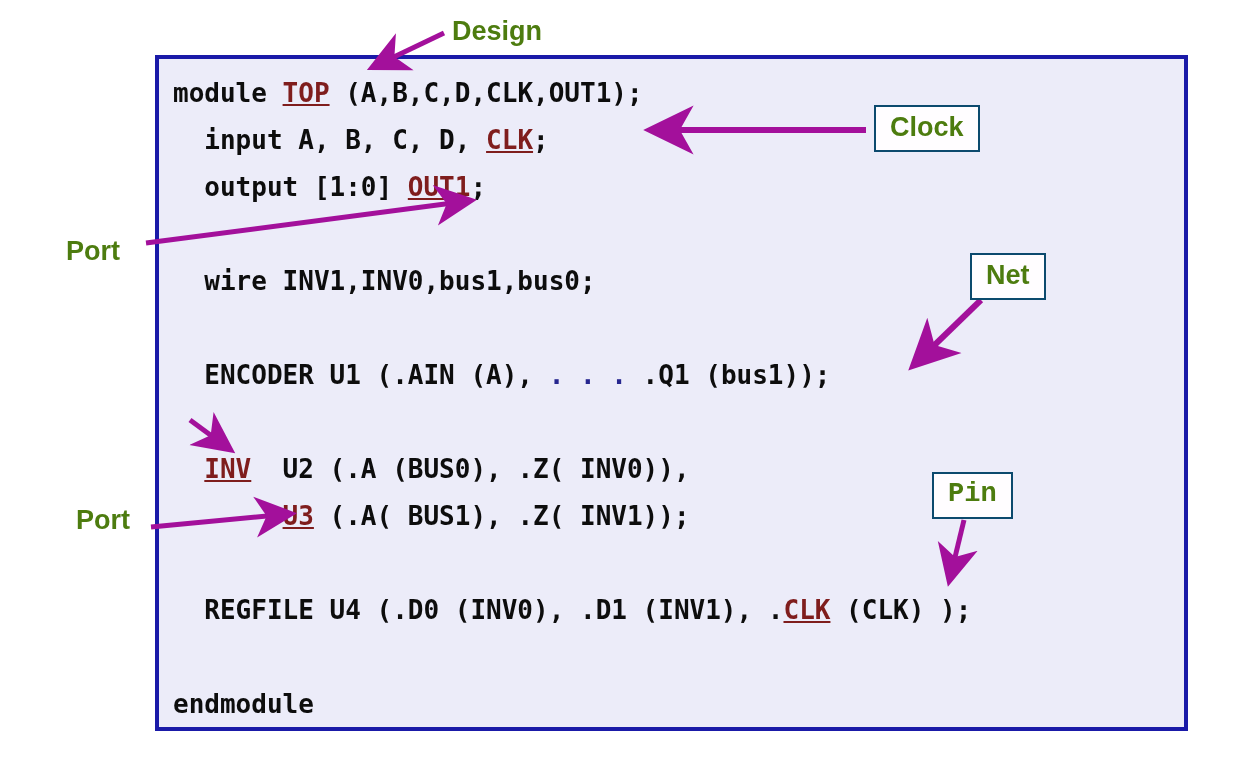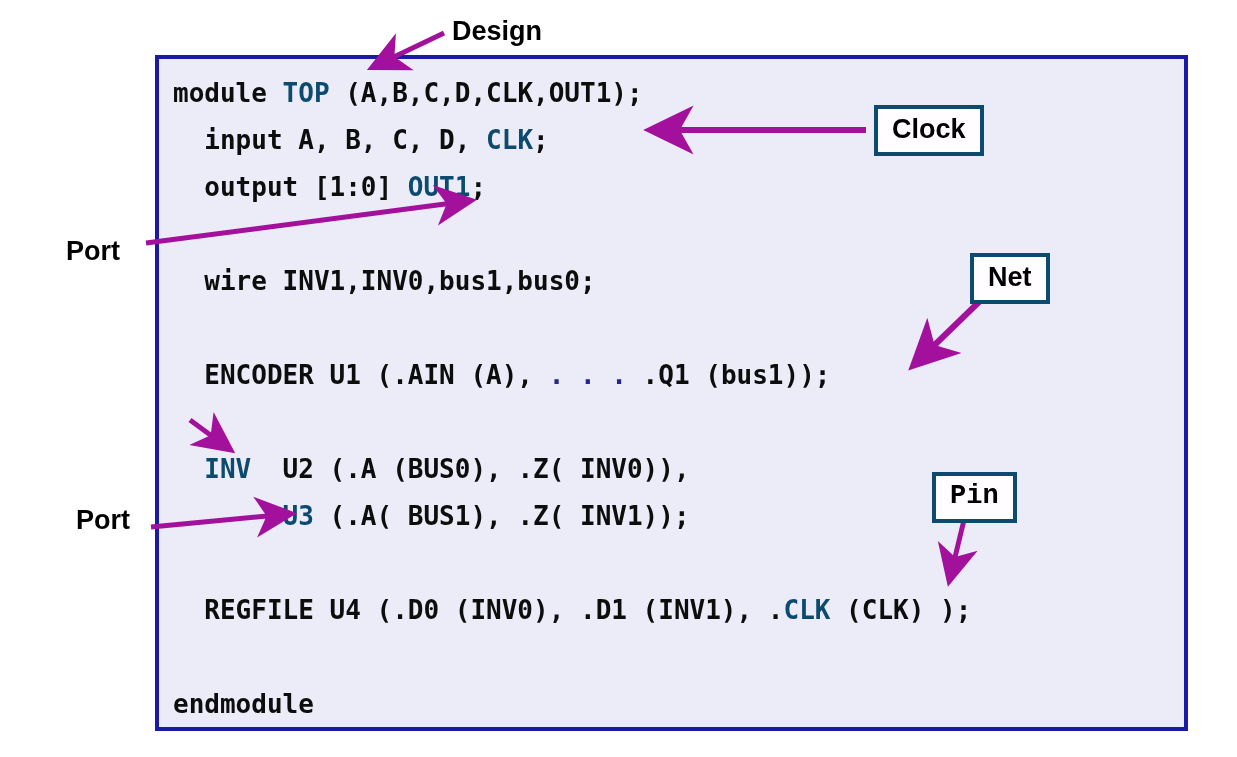--- a/index.html
+++ b/index.html
@@ -45,47 +45,47 @@
     font-weight: bold;
     line-height: 47px;
     color: #0d0d0d;
     white-space: pre;
     letter-spacing: 0px;
   }
   #code-lines .ln {
     height: 47px;
     white-space: pre;
   }
-  .kw-blue { color: #0c4a6e; }
+  .kw-blue { color: #7f1d1d; text-decoration: underline; }
   .dots-blue { color: #26268f; }
 
   
   #arrows {
     position: absolute;
     left: 0; top: 0;
     width: 1237px;
     height: 757px;
     z-index: 3;
     pointer-events: none;
   }
 
   
   .anno {
     position: absolute;
     z-index: 4;
     font-family: "Liberation Sans", sans-serif;
     font-weight: bold;
     font-size: 27px;
-    color: #000000;
+    color: #4d7c0f;
     white-space: nowrap;
     line-height: 1;
   }
   .anno.boxed {
     background: #fffdff;
-    border: 4px solid #0c4a6e;
+    border: 2px solid #0c4a6e;
     padding: 7px 14px 9px 14px;
     text-align: center;
   }
   .anno.plain {
     padding: 0;
   }
 
   #anno-design   { left: 452px; top: 18px; }
   #anno-clock    { left: 874px; top: 105px; }
   #anno-net      { left: 970px; top: 253px; }

